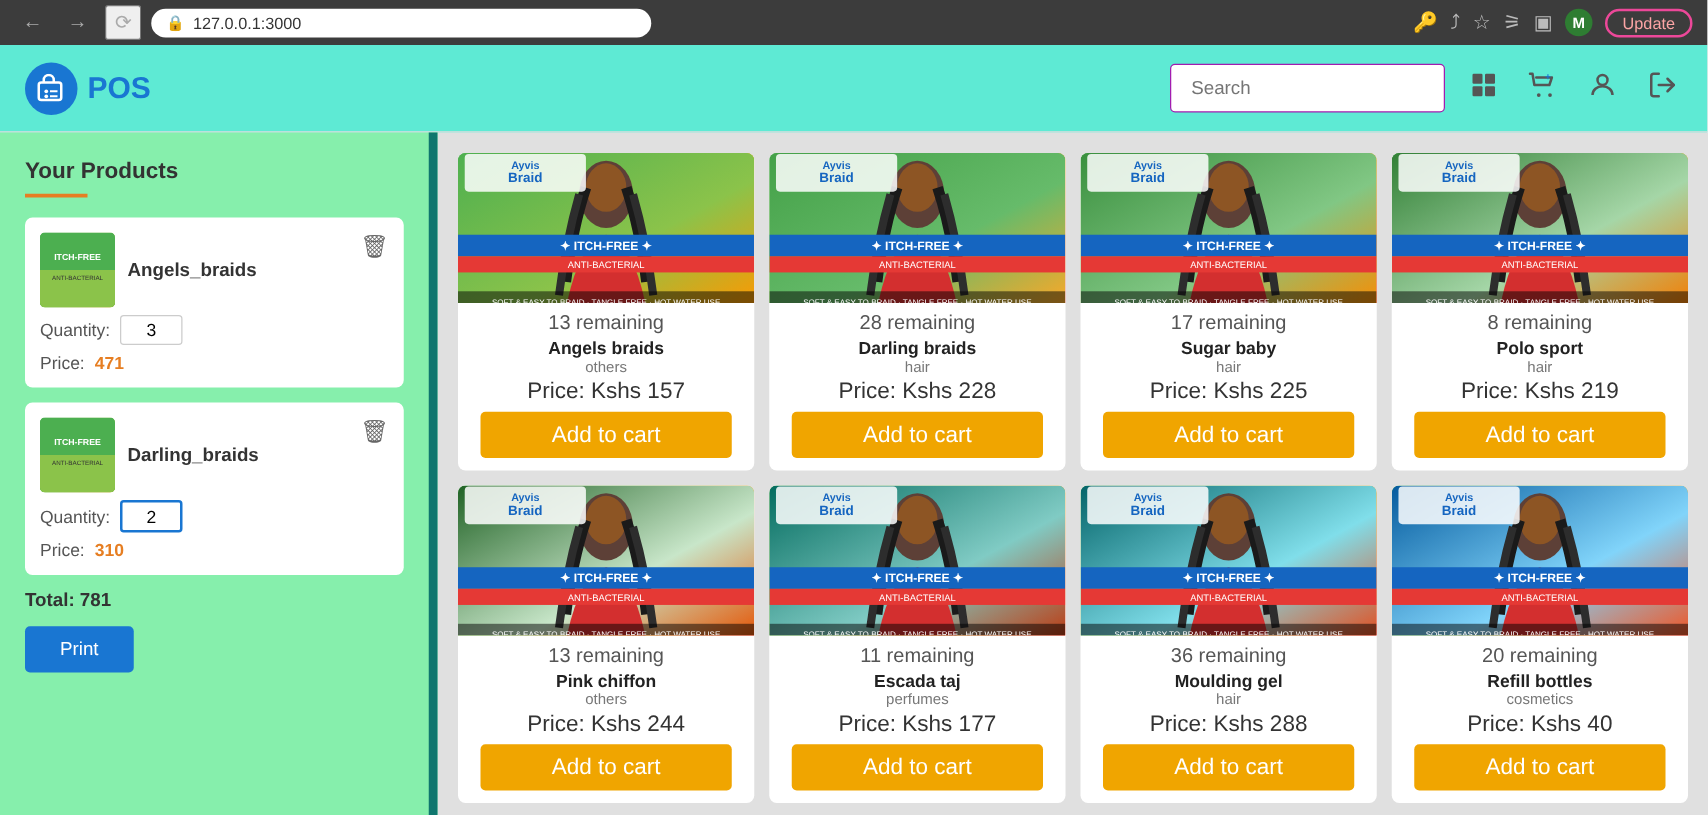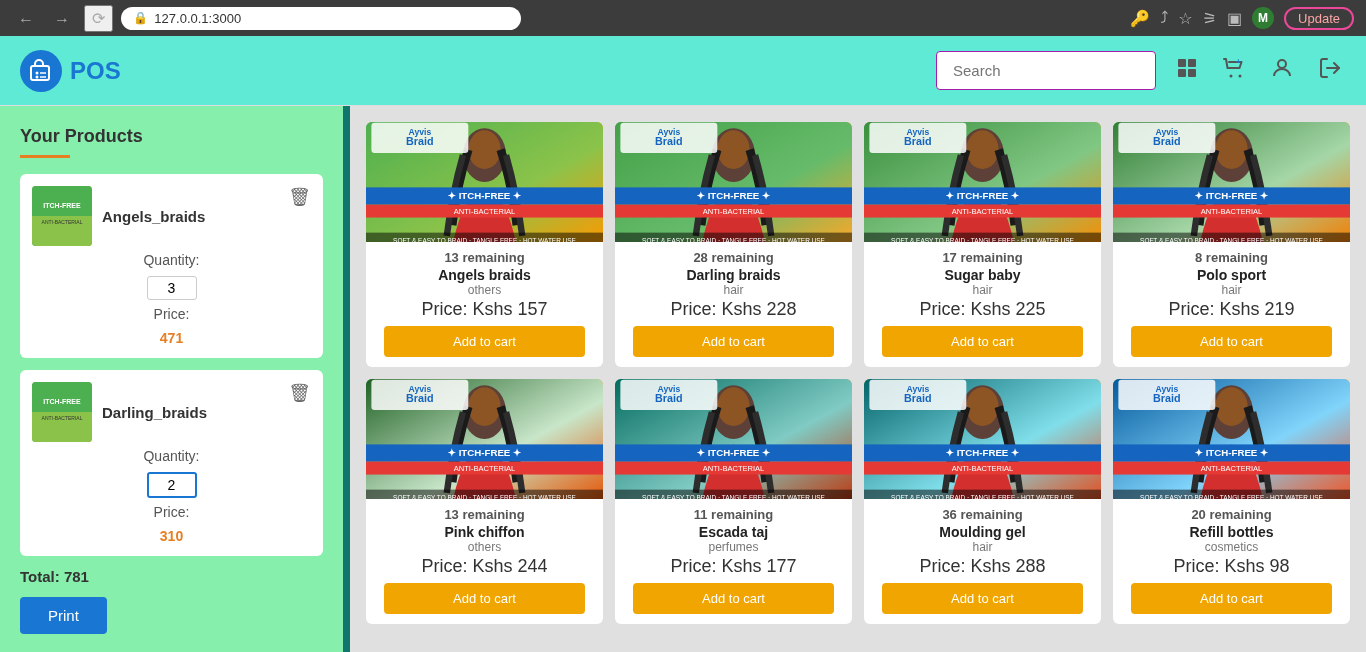--- a/index.html
+++ b/index.html
@@ -183,21 +183,20 @@
       border: none;
       cursor: pointer;
       color: #666;
       font-size: 18px;
       align-self: flex-start;
     }
     .cart-item-row {
       display: flex;
       align-items: center;
       gap: 8px;
-      flex-direction: column;
     }
     .qty-label { color: #555; }
     .qty-input {
       width: 50px;
       border: 1px solid #ccc;
       border-radius: 3px;
       padding: 3px 6px;
       text-align: center;
       font-size: 14px;
     }
@@ -247,24 +246,23 @@
       width: 100%;
       height: 120px;
       background: linear-gradient(135deg, #4caf50 0%, #8bc34a 40%, #ff9800 70%, #f44336 100%);
       position: relative;
       display: flex;
       align-items: center;
       justify-content: center;
       overflow: hidden;
     }
     .product-remaining {
-      font-size: 13px;
+      font-size: 16px;
       color: #555;
       margin-top: 8px;
-      font-weight: bold;
     }
     .product-name {
       font-weight: bold;
       font-size: 14px;
       color: #222;
       margin-top: 2px;
     }
     .product-category {
       font-size: 12px;
       color: #777;
@@ -274,21 +272,21 @@
       font-size: 18px;
       color: #333;
       margin-bottom: 6px;
     }
     .add-to-cart-btn {
       background: #f0a500;
       color: #fff;
       border: none;
       border-radius: 4px;
       padding: 8px 18px;
-      font-size: 13px;
+      font-size: 18px;
       cursor: pointer;
       margin-bottom: 10px;
       width: 85%;
       text-align: center;
     }
   </style>
 </head>
 <body>
 
 <div class="browser-bar">
@@ -753,19 +751,19 @@
         <rect x="0" y="81" width="220" height="12" fill="#e53935"></rect>
         <text x="110" y="90" text-anchor="middle" fill="white" font-size="7">ANTI-BACTERIAL</text>
 
         <rect x="0" y="107" width="220" height="13" fill="rgba(0,0,0,0.5)"></rect>
         <text x="110" y="117" text-anchor="middle" fill="white" font-size="6">SOFT &amp; EASY TO BRAID · TANGLE FREE · HOT WATER USE</text>
       </svg>
     </div>
     <div class="product-remaining">20 remaining</div>
     <div class="product-name">Refill bottles</div>
     <div class="product-category">cosmetics</div>
-    <div class="product-price">Price: Kshs 98</div>
+    <div class="product-price">Price: Kshs 40</div>
     <button class="add-to-cart-btn">Add to cart</button>
   </div>
       </div>
   </div>
 
 </div>
 
 </body></html>

